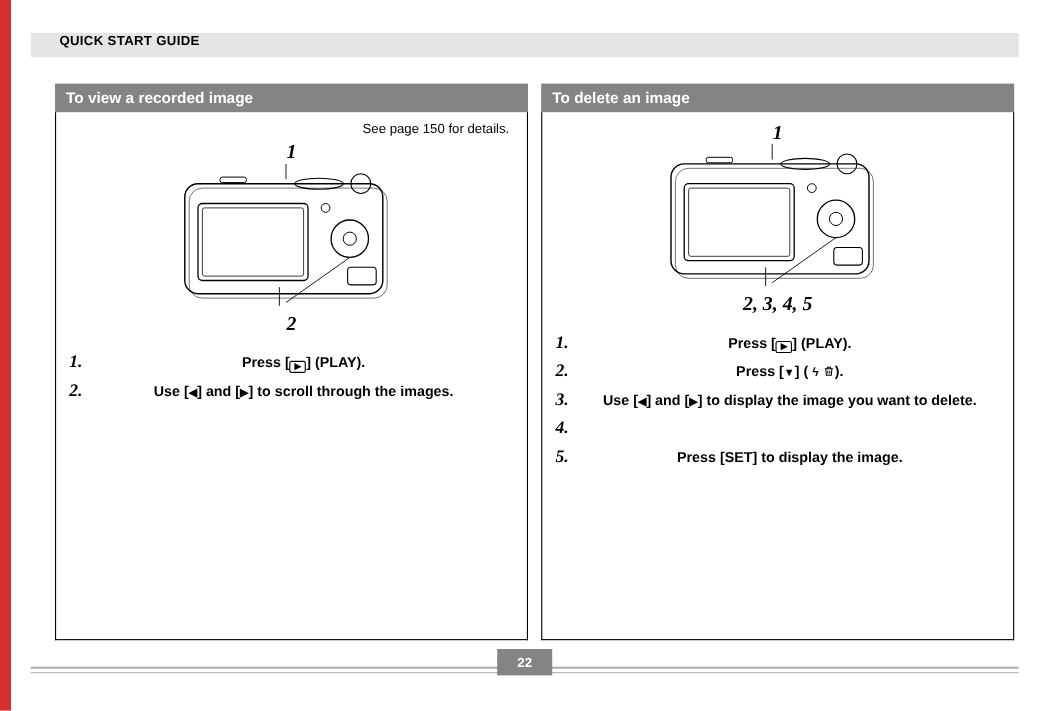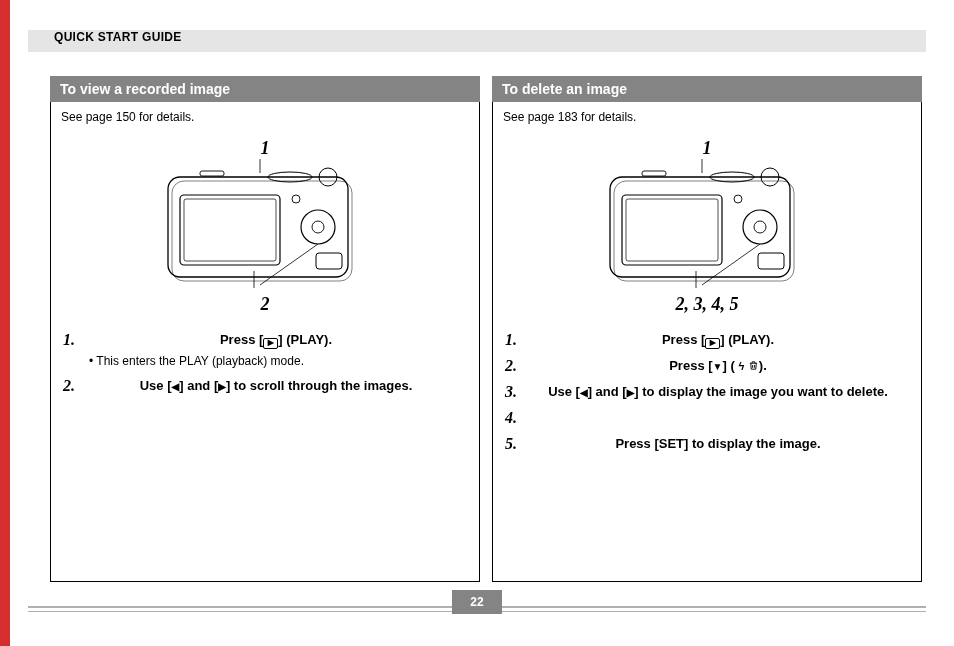--- a/index.html
+++ b/index.html
@@ -53,23 +53,24 @@
     font-size: 14px;
     padding: 5px 10px;
   }
   .panel-body {
     border: 1px solid #000;
     border-top: none;
     padding: 8px 10px 14px 10px;
     min-height: 480px;
   }
   .details-link {
+    text-align: right;
     font-size: 12px;
     padding-right: 6px;
-    margin-bottom: 14px;
+    margin-bottom: 4px;
   }
   .camera-wrap {
     text-align: center;
     margin-bottom: 10px;
   }
   .callout-top {
     font-style: italic;
     font-weight: bold;
     font-size: 18px;
     font-family: "Times New Roman", Times, serif;
@@ -197,39 +198,37 @@
         <div class="callout-bottom">2</div>
       </div>
 
       <div class="steps">
         <div class="step">
           <div class="step-num">1.</div>
           <div style="flex:1">
             <div class="step-main">
               <span>Press [</span><span class="icon-box">▶</span><span>] (PLAY).</span>
             </div>
-            <div class="step-sub">• This enters the PLAY (playback) mode.</div>
           </div>
         </div>
         <div class="step">
           <div class="step-num">2.</div>
           <div style="flex:1">
             <div class="step-main">
               <span>Use [</span><span class="arrow">◀</span><span>] and [</span><span class="arrow">▶</span><span>] to scroll through the images.</span>
             </div>
           </div>
         </div>
       </div>
     </div>
   </div>
 
   <div class="panel">
     <div class="panel-title">To delete an image</div>
     <div class="panel-body">
-      <div class="details-link">See page 183 for details.</div>
       <div class="camera-wrap">
         <div class="callout-top">1</div>
         <svg class="camera-svg" viewBox="0 0 210 130">
           <rect x="8" y="18" width="180" height="100" rx="12" fill="none" stroke="#000" stroke-width="1.3"></rect>
           <rect x="8" y="18" width="180" height="100" rx="12" fill="none" stroke="#000" stroke-width="0.5" transform="translate(4,4)"></rect>
           <rect x="20" y="36" width="100" height="70" rx="4" fill="none" stroke="#000" stroke-width="1.2"></rect>
           <rect x="24" y="40" width="92" height="62" rx="2" fill="none" stroke="#000" stroke-width="0.7"></rect>
           <circle cx="158" cy="68" r="17" fill="none" stroke="#000" stroke-width="1.2"></circle>
           <circle cx="158" cy="68" r="6" fill="none" stroke="#000" stroke-width="0.9"></circle>
           <ellipse cx="130" cy="18" rx="22" ry="5" fill="none" stroke="#000" stroke-width="1"></ellipse>

